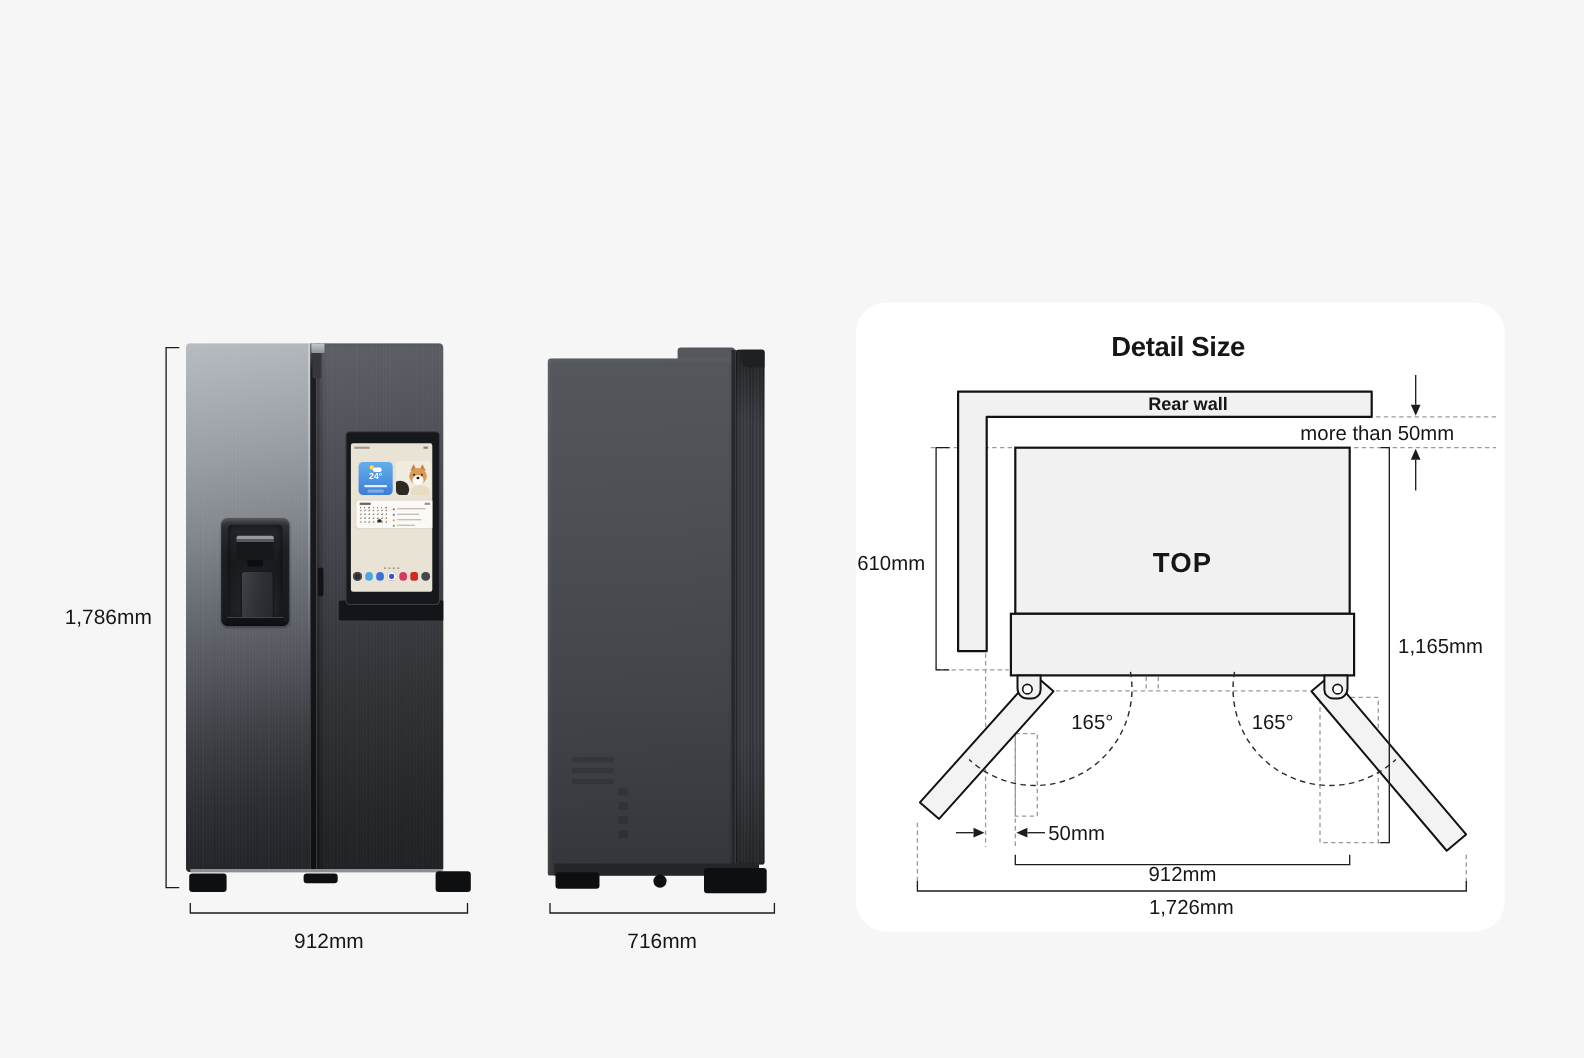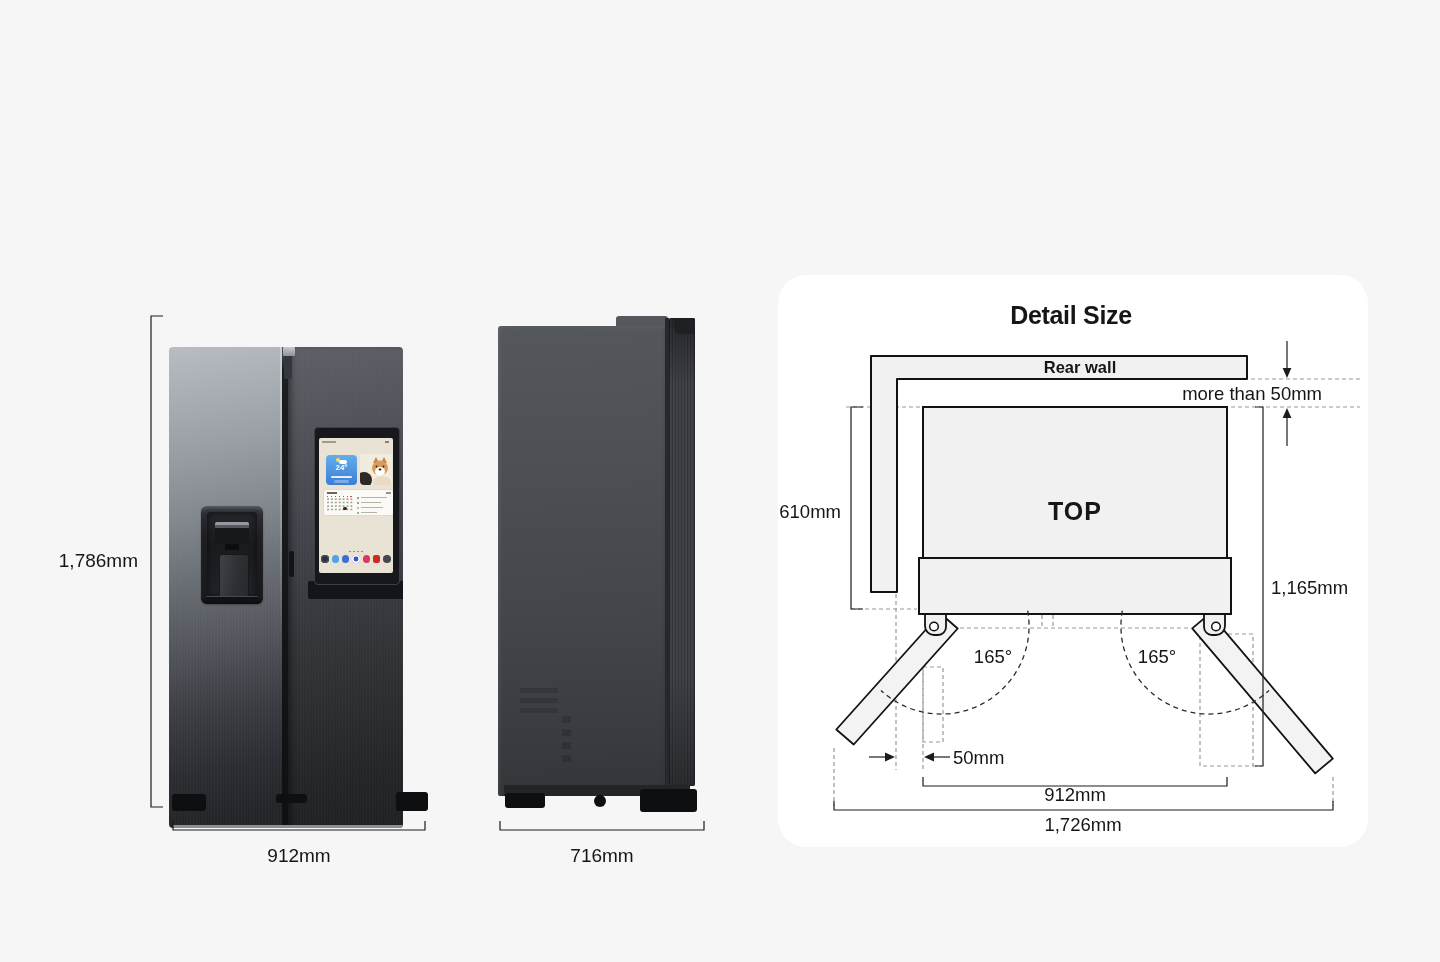--- a/index.html
+++ b/index.html
@@ -8,21 +8,21 @@
 
   
   .panel{left:778px;top:275px;width:590px;height:572px;background:#ffffff;border-radius:28px;}
 
   
   .overlay{left:0;top:0;width:1440px;height:962px;pointer-events:none;}
   .overlay text{font-family:"Liberation Sans","DejaVu Sans",sans-serif;fill:#161616;}
 
   
   .front{left:169px;top:311px;width:259px;height:502px;}
-  .f-body{left:0;top:1px;width:234px;height:481px;border-radius:4px;overflow:hidden;margin-top:35px;}
+  .f-body{left:0;top:1px;width:234px;height:481px;border-radius:4px;overflow:hidden;}
   .door-l{left:0;top:0;width:113px;height:481px;
     background:repeating-linear-gradient(90deg,rgba(255,255,255,.025) 0 1px,rgba(0,0,0,0) 1px 3px),
     linear-gradient(170deg,#b8bcc2 0%,#a9aeb4 10%,#989da3 22%,#82868d 35%,#686c73 48%,#505359 62%,#3b3d43 74%,#2b2d32 86%,#232529 96%);}
   .door-l::after{content:"";position:absolute;right:0;top:0;width:2px;height:60%;
     background:linear-gradient(180deg,rgba(215,220,225,.65),rgba(215,220,225,0));}
   .gap{left:113px;top:0;width:6px;height:481px;
     background:linear-gradient(180deg,#54575c 0%,#1c1e21 5%,#141517 60%,#0f1012 100%);}
   .door-r{left:119px;top:0;width:139px;height:481px;
     background:repeating-linear-gradient(90deg,rgba(255,255,255,.02) 0 1px,rgba(0,0,0,0) 1px 3px),
     linear-gradient(172deg,#5d6066 0%,#54575d 12%,#484b51 28%,#3d4046 44%,#333539 60%,#2a2c30 76%,#232528 88%,#1f2124 100%);

